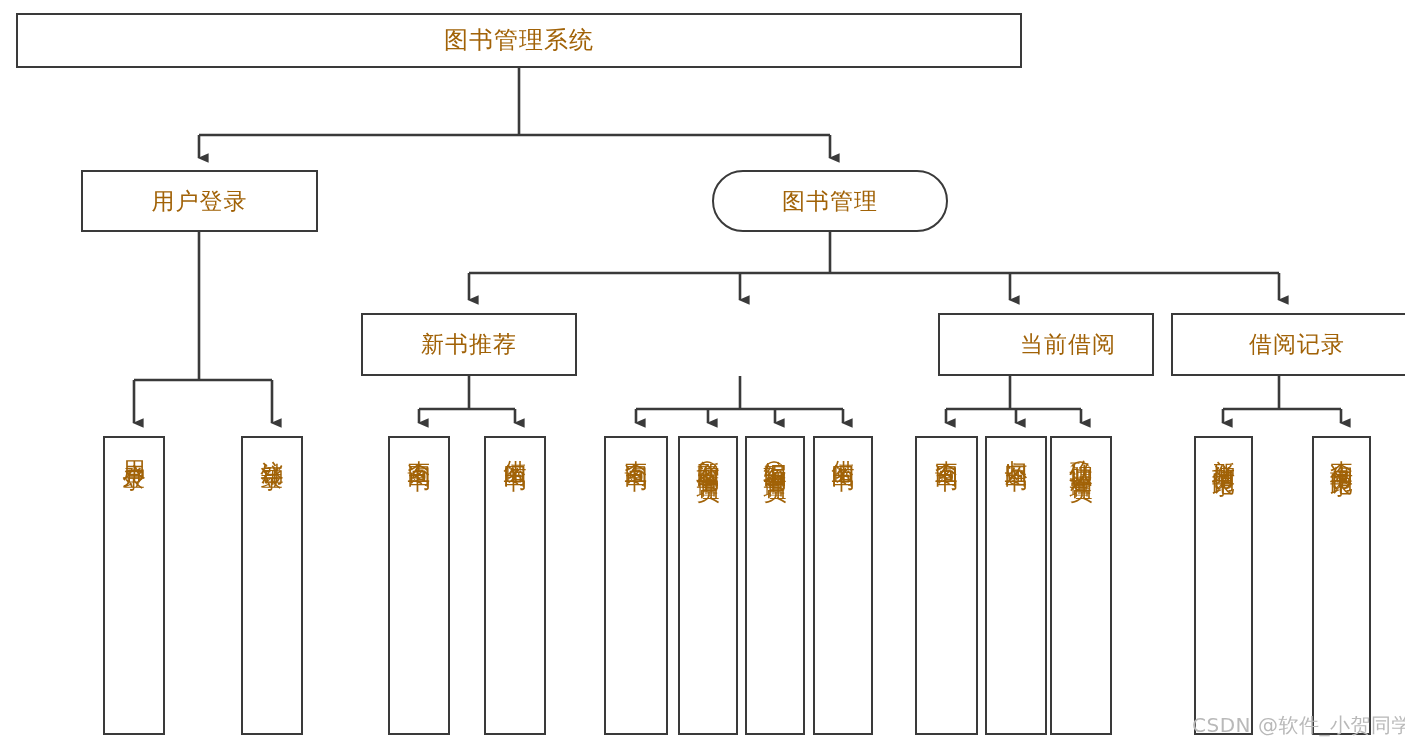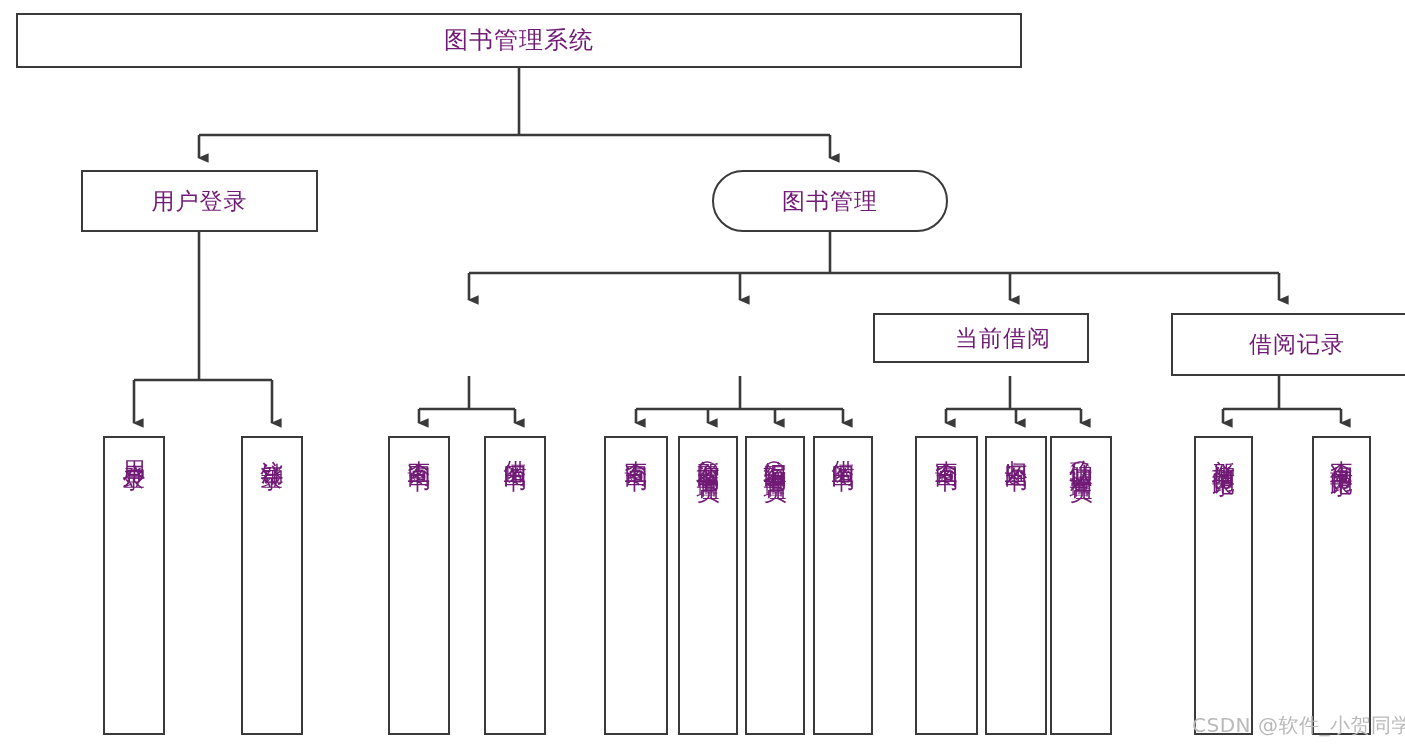--- a/index.html
+++ b/index.html
@@ -26,21 +26,21 @@
     pointer-events: none;
   }
   .node {
     position: absolute;
     box-sizing: border-box;
     border: 2px solid #3a3a3a;
     background: #ffffff;
     display: flex;
     align-items: center;
     justify-content: center;
-    color: #701a75;
+    color: #a16207;
   }
   .node .lbl {
     display: block;
     text-align: center;
     line-height: 1.15;
   }
   .node.horiz .lbl {
     font-size: 23px;
     letter-spacing: 1px;
     white-space: nowrap;
@@ -126,21 +126,24 @@
     <span class="lbl">图书管理系统</span>
   </div>
 
   <div class="node horiz" style="left:81px; top:170px; width:237px; height:62px;">
     <span class="lbl">用户登录</span>
   </div>
   <div class="node horiz" style="left:712px; top:170px; width:236px; height:62px;border-radius:31px;">
     <span class="lbl">图书管理</span>
   </div>
 
-  <div class="node horiz" style="left:873px; top:313px; width:216px; height:50px;padding-left:44px;">
+  <div class="node horiz" style="left:361px; top:313px; width:216px; height:63px;">
+    <span class="lbl">新书推荐</span>
+  </div>
+  <div class="node horiz" style="left:938px; top:313px; width:216px; height:63px;padding-left:44px;">
     <span class="lbl">当前借阅</span>
   </div>
   <div class="node horiz" style="left:1171px; top:313px; width:252px; height:63px;">
     <span class="lbl">借阅记录</span>
   </div>
 
   <div class="node vert" style="left:103px; top:436px; width:62px; height:299px;">
     <span class="lbl">用户登录</span>
   </div>
   <div class="node vert" style="left:241px; top:436px; width:62px; height:299px;">

